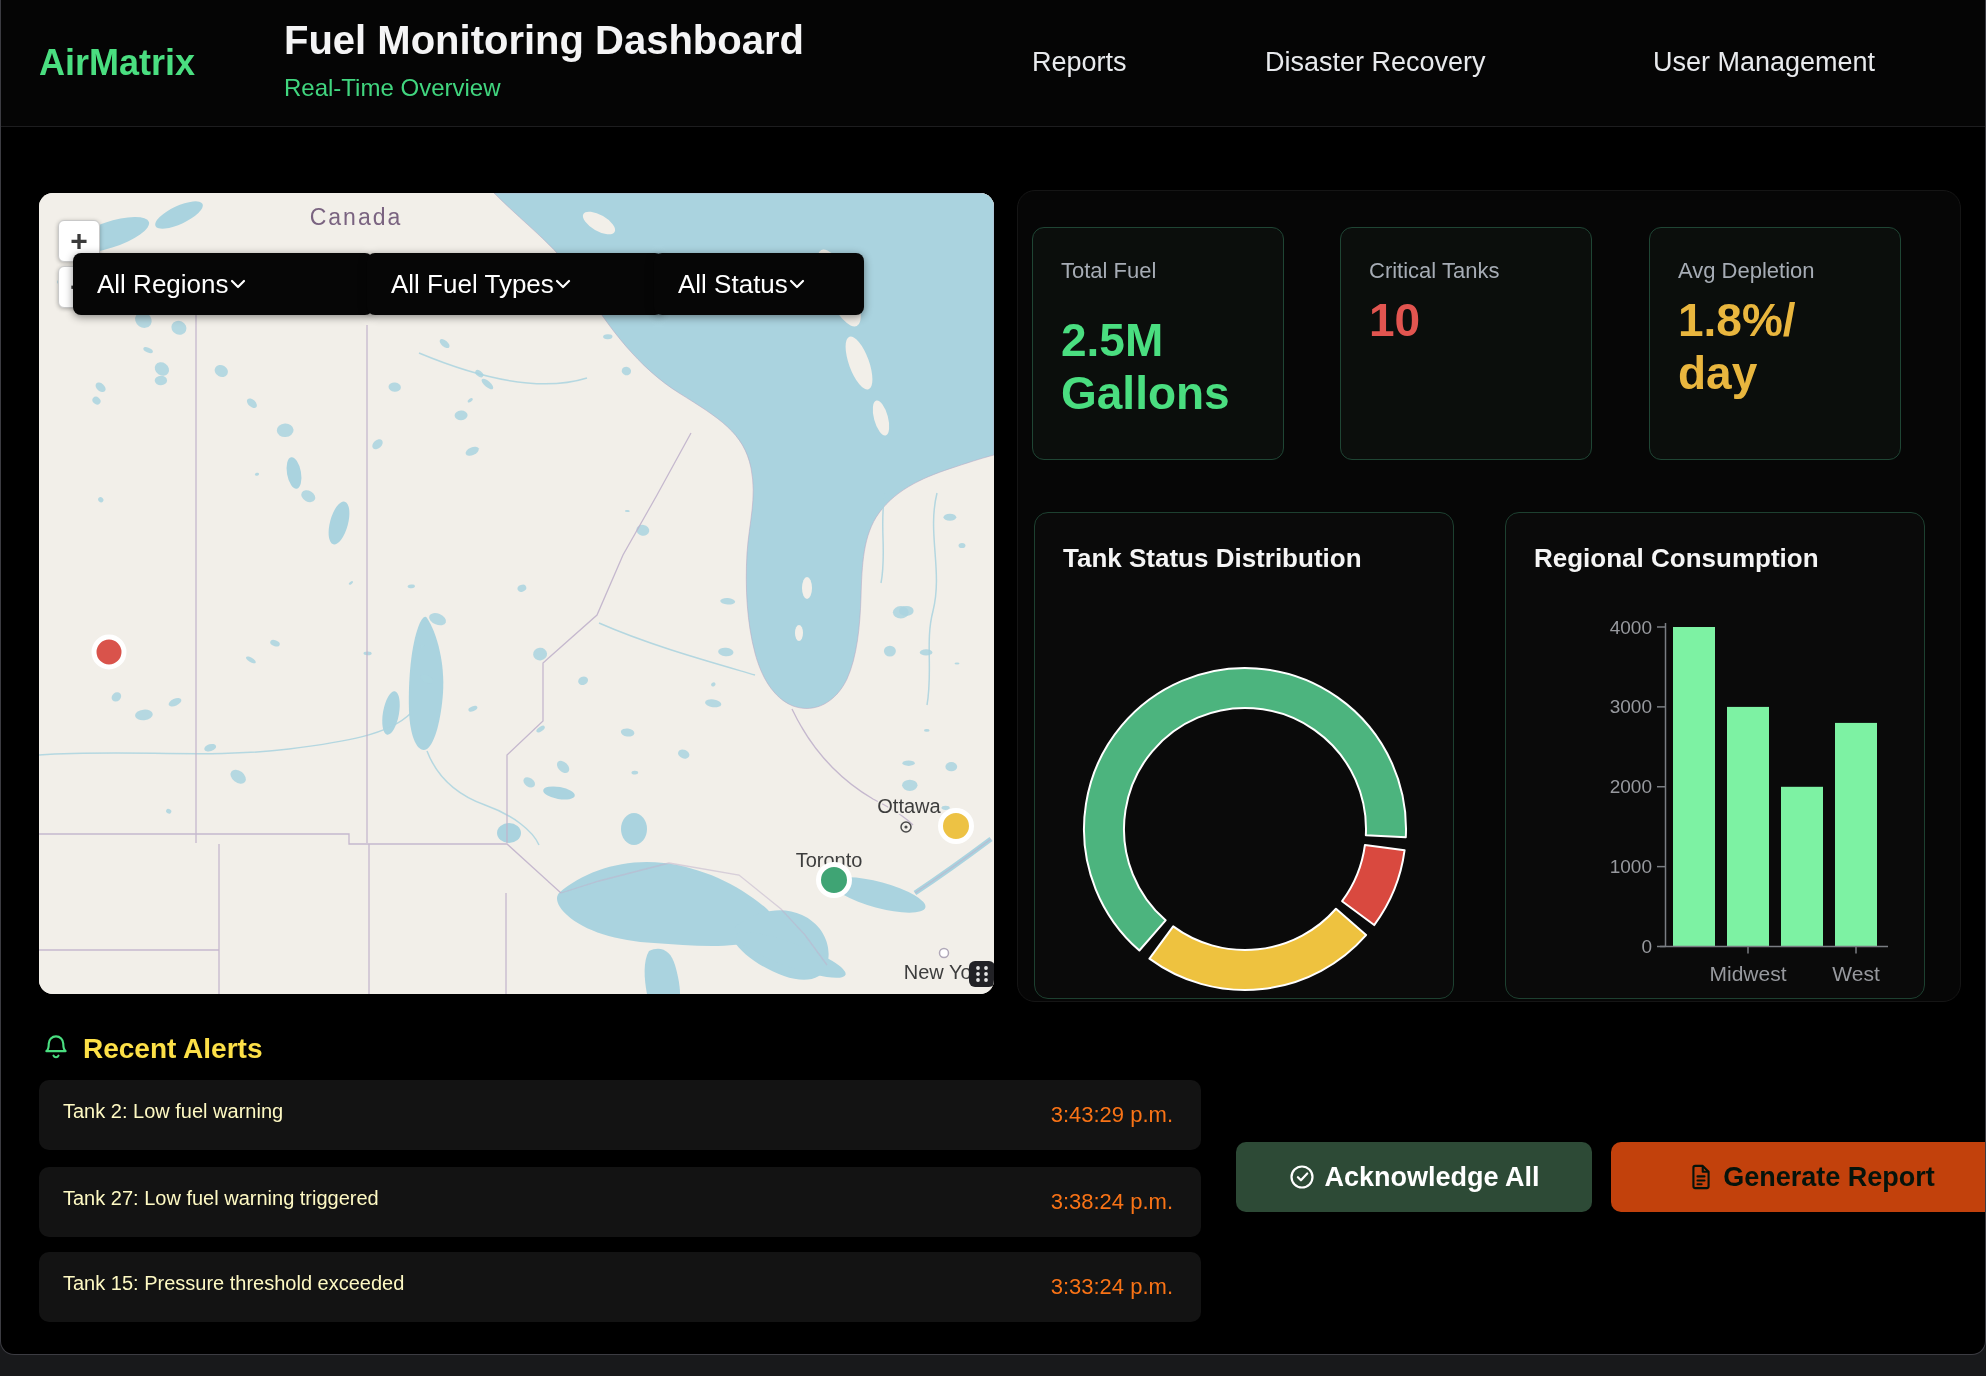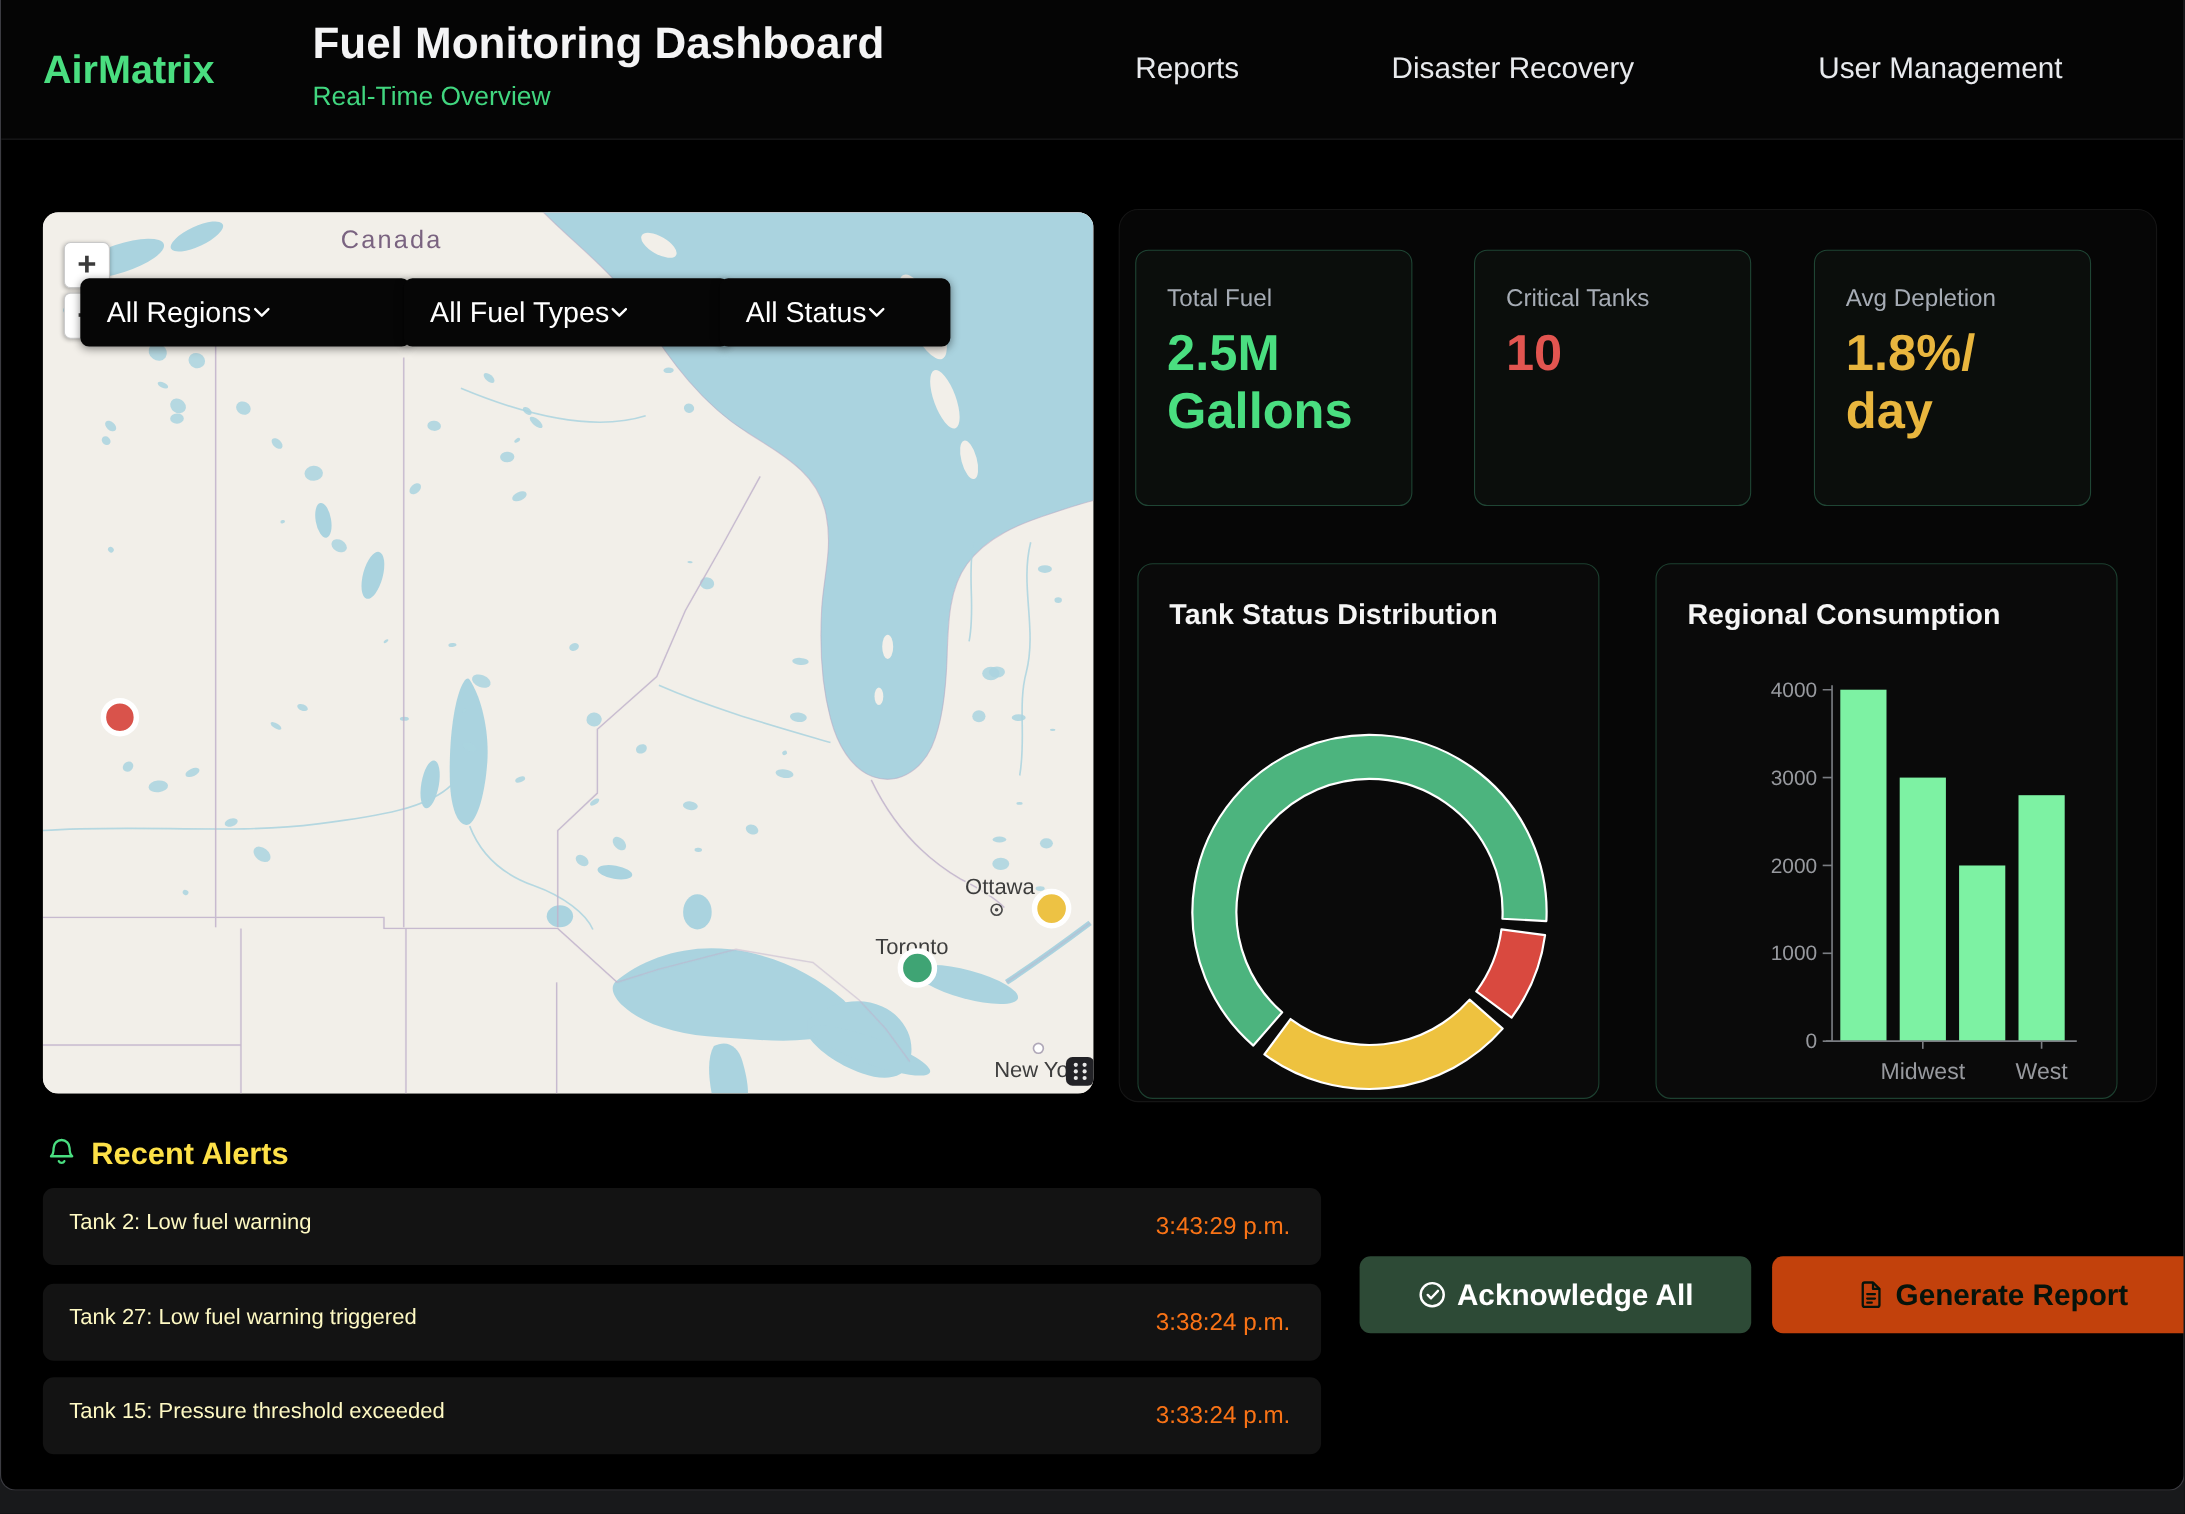--- a/index.html
+++ b/index.html
@@ -257,21 +257,21 @@
             <circle cx="13" cy="17" r="1.9"></circle>
         </g>
       </svg>
     </div>
   </div>
 
   <div class="rightpanel">
 
     <div class="card card-0">
       <div class="clabel">Total Fuel</div>
-      <div class="cvalue" style="color: rgb(74, 222, 128);">2.5M
+      <div class="cvalue" style="color: rgb(74, 222, 128); margin-top: 20px;">2.5M
 Gallons</div>
     </div>
     <div class="card card-1">
       <div class="clabel">Critical Tanks</div>
       <div class="cvalue" style="color: rgb(226, 85, 80);">10</div>
     </div>
     <div class="card card-2">
       <div class="clabel">Avg Depletion</div>
       <div class="cvalue" style="color: rgb(233, 182, 62);">1.8%/
 day</div>

